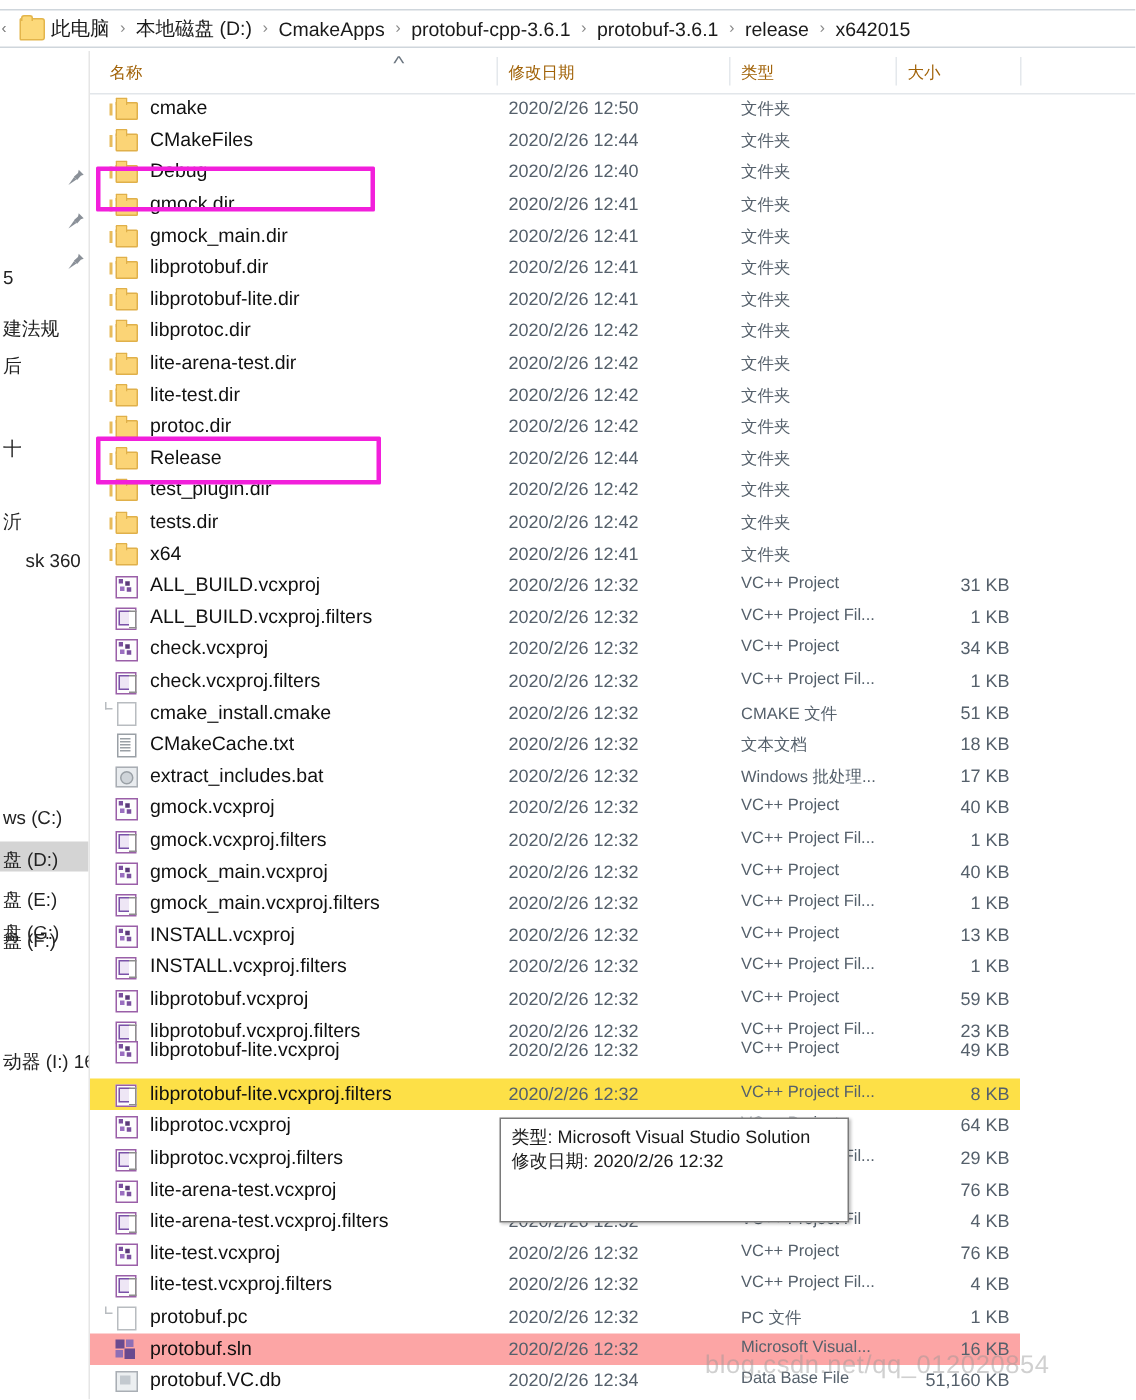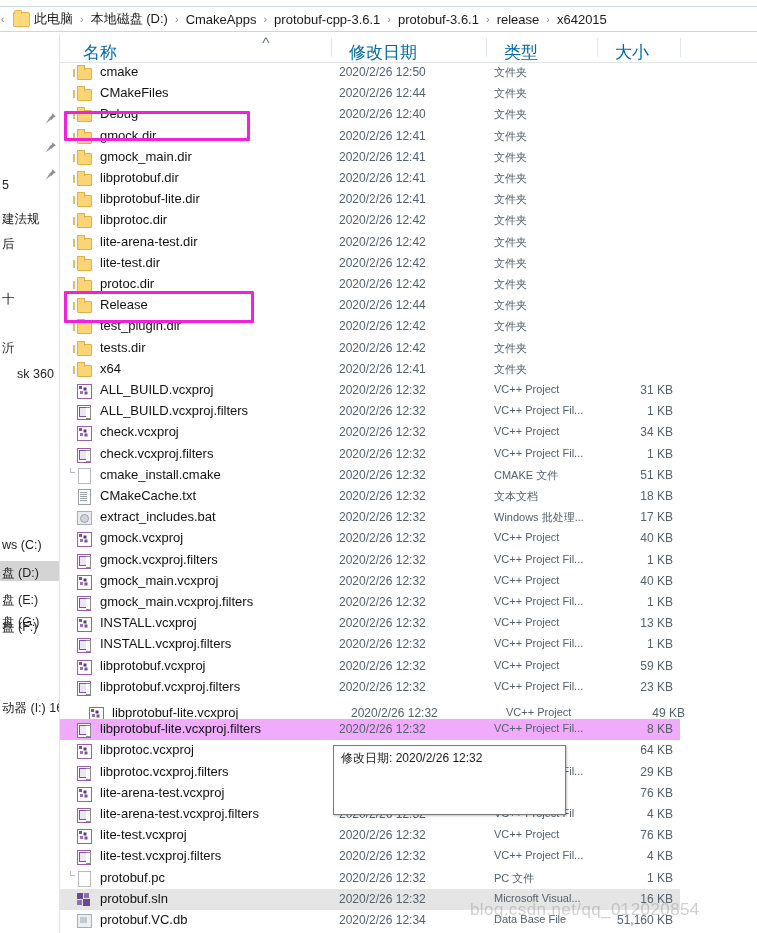--- a/index.html
+++ b/index.html
@@ -31,21 +31,21 @@
   }
   .crumb { font-size: 13px; color: #1a1a1a; white-space: nowrap; }
   .crumb-sep { color: #8a8a8a; font-size: 11px; padding: 0 7px; }
 
   
   .colhead {
     position: absolute; left: 60px; top: 34px; width: 697px; height: 28px;
     border-bottom: 1px solid #e2e6ea;
     background: #ffffff;
   }
-  .ch { position: absolute; top: 7px; font-size: 17px; color: #0369a1; white-space: nowrap; margin-left: 10px; }
+  .ch { position: absolute; top: 7px; font-size: 11px; color: #a16207; white-space: nowrap; }
   .ch-div { position: absolute; top: 4px; width: 1px; height: 19px; background: #e4e8ec; }
   .sort-caret {
     position: absolute; top: 1px; left: 203px; font-size: 10px; color: #6c7680;
     transform: scaleX(1.5);
   }
 
   
   .sidebar { position: absolute; left:0; top:34px; width:59px; height:899px; background:#fff;
              border-right:1px solid #e6e6e6; overflow:hidden; }
   .sb-text { position: absolute; font-size: 12.5px; color: #222; white-space: nowrap; }
@@ -53,22 +53,22 @@
     position: absolute; width: 13px; height: 13px;
   }
   .pin svg { display:block; }
   .sb-highlight { position:absolute; left:0; width:59px; height:20px; background:#d4d4d4; }
 
   
   .list { position: absolute; left: 60px; top: 62px; width: 697px; height: 871px; }
   .row {
     position: absolute; left: 0; width: 620px; height: 21px;
   }
-  .row.sel { background: #e5e5e5; }
-  .row.soft { background: #f0abfc; }
+  .row.sel { background: #fca5a5; }
+  .row.soft { background: #fde047; }
   .icon { position: absolute; left: 16px; top: 3px; width: 16px; height: 15px; }
   .name {
     position: absolute; left: 40px; top: 2px; font-size: 13px; color: #111;
     white-space: nowrap;
   }
   .date { position: absolute; left: 279px; top: 3px; font-size: 12px; color: #55606b; white-space: nowrap; }
   .type { position: absolute; left: 434px; top: 3px; font-size: 11px; color: #55606b; white-space: nowrap; }
   .size { position: absolute; left: 545px; width: 68px; top: 3px; font-size: 12px; color: #55606b;
           text-align: right; white-space: nowrap; }
 
@@ -465,21 +465,21 @@
           <span class="type">VC++ Project</span>
           <span class="size">59 KB</span>
         </div>
         <div class="row" style="top: 615px;">
           <span class="icon"><span class="ico-filters"><span class="b"></span><span class="f"></span><span class="c"></span></span></span>
           <span class="name">libprotobuf.vcxproj.filters</span>
           <span class="date">2020/2/26 12:32</span>
           <span class="type">VC++ Project Fil...</span>
           <span class="size">23 KB</span>
         </div>
-        <div class="row" style="top: 641px; margin-left: 12px;">
+        <div class="row" style="top: 628px;">
           <span class="icon"><span class="ico-vcx"><span class="b"></span><svg class="g" width="9" height="9" viewBox="0 0 9 9">
                 <path d="M0 0h3v3H0z" fill="#7a4f9e"></path>
                 <path d="M4.5 1.5h3v3h-3z" fill="#5b3a7a"></path>
                 <path d="M1 5h3v3H1z" fill="#9a6fc0"></path>
                 <path d="M5.5 5.5h3v3h-3z" fill="#7a4f9e"></path>
               </svg></span></span>
           <span class="name">libprotobuf-lite.vcxproj</span>
           <span class="date">2020/2/26 12:32</span>
           <span class="type">VC++ Project</span>
           <span class="size">49 KB</span>
@@ -571,18 +571,19 @@
         </div>
       </div>
   </div>
 
   <div id="highlights-container">
       <div class="hl-box" style="left: 64px; top: 111px; width: 180px; height: 24px; border-color: rgb(242, 31, 219);"></div>
       <div class="hl-box" style="left: 64px; top: 291px; width: 184px; height: 26px; border-color: rgb(242, 31, 219);"></div>
     </div>
 
   <div class="tooltip">
+    <div>类型: Microsoft Visual Studio Solution</div>
     <div>修改日期: 2020/2/26 12:32</div>
   </div>
 
   <div class="watermark">blog.csdn.net/qq_012020854</div>
 
 </div>
 
 </body></html>

